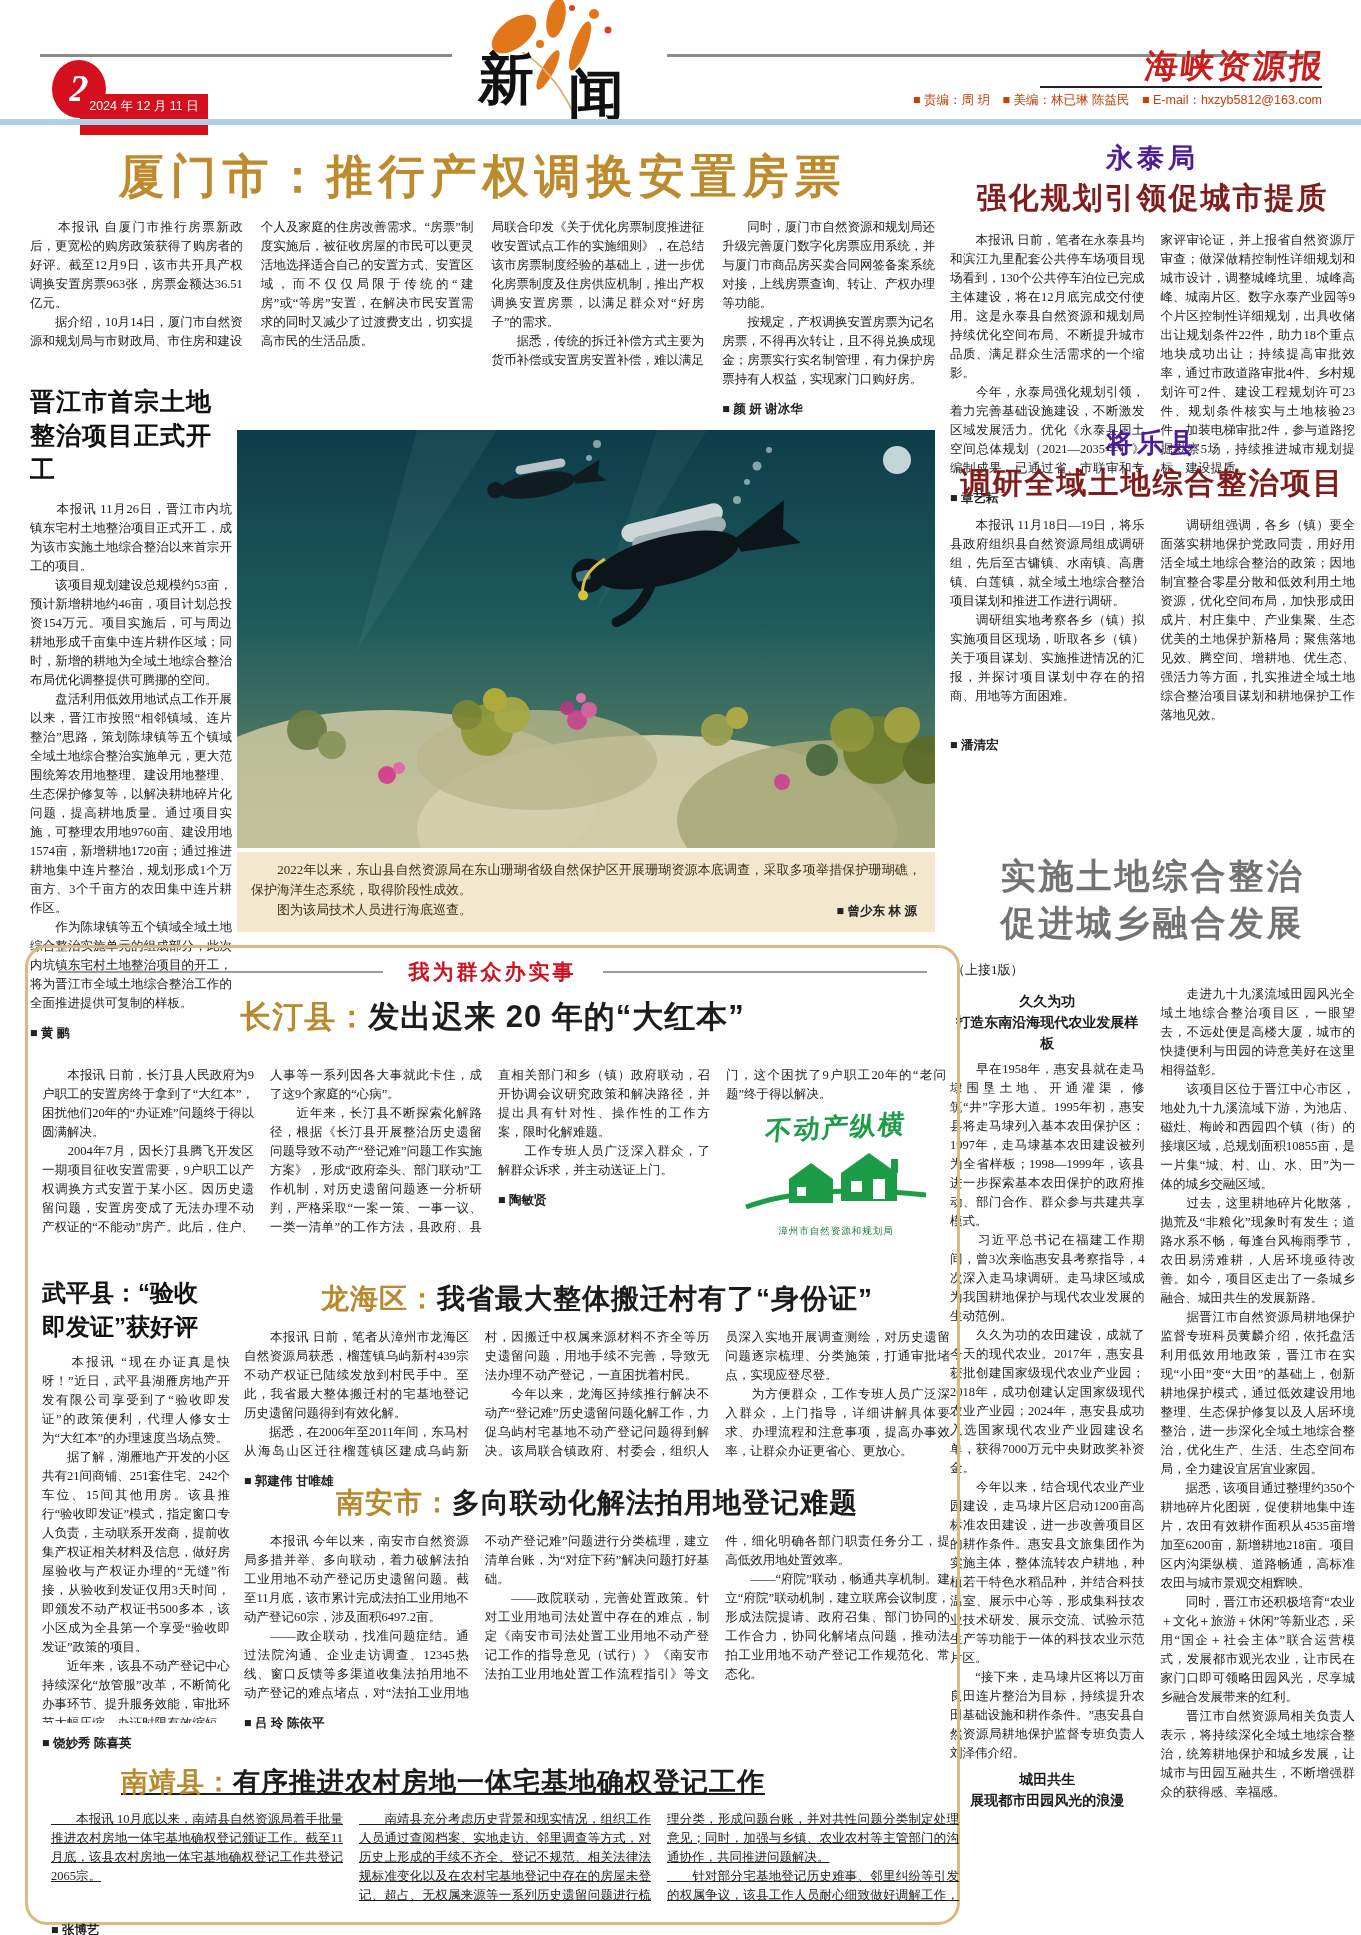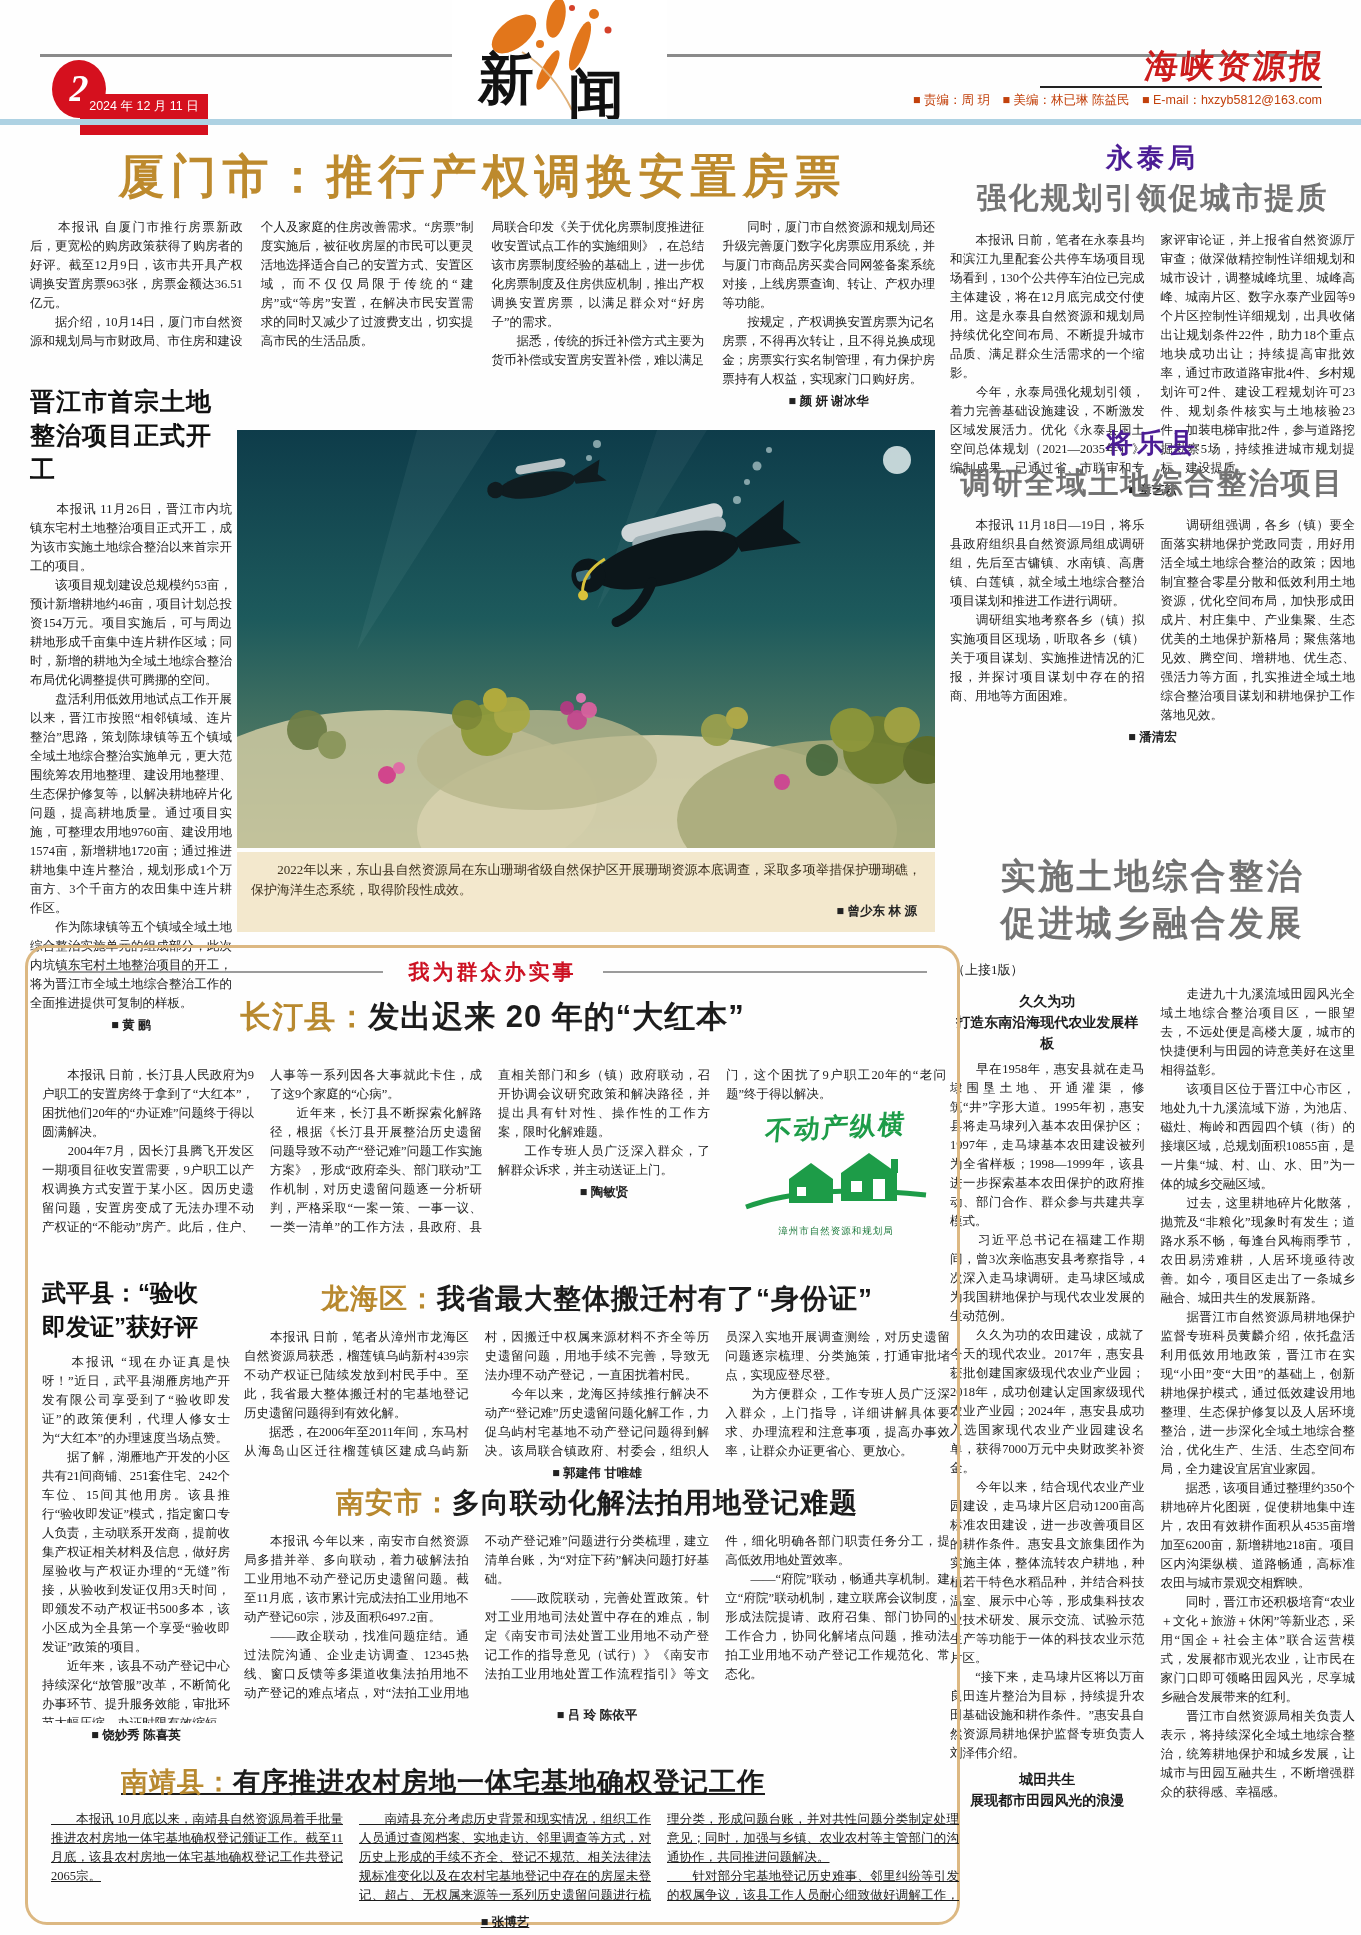--- a/index.html
+++ b/index.html
@@ -15,21 +15,21 @@
       font-size:12.5px;line-height:24px;text-align:center;font-family:"Liberation Sans","DejaVu Sans",sans-serif;}
   .brand{position:absolute;left:1035px;top:44px;width:290px;text-align:right;color:#cc1d1d;
       font-size:33px;font-weight:bold;letter-spacing:3px;transform:skewX(-6deg);
       font-family:"Liberation Serif","DejaVu Serif",serif;}
   .brand-rule{position:absolute;left:1040px;top:86px;width:282px;height:2px;background:#222;}
   .staff{position:absolute;left:600px;top:92px;width:722px;text-align:right;font-size:12.5px;color:#c2410c;
       font-family:"Liberation Sans","DejaVu Sans",sans-serif;}
   .blue-band{position:absolute;left:0;top:119px;width:1361px;height:6px;background:#aed2e3;}
   
   .para{margin:0;font-size:12.5px;line-height:19px;text-align:justify;}
-  .byline{font-size:12.5px;font-weight:bold;text-align:center;margin-top:4px;
+  .byline{font-size:12.5px;font-weight:bold;text-align:left;margin-top:12px;
       font-family:"Liberation Sans","DejaVu Sans",sans-serif;color:#222;}
   
   .lead-headline{position:absolute;left:30px;top:146px;width:905px;text-align:center;color:#bd8a2d;
       font-size:46px;font-weight:900;letter-spacing:6px;font-family:"Liberation Sans","DejaVu Sans",sans-serif;}
   .lead-cols{position:absolute;left:30px;top:218px;width:905px;display:flex;gap:18px;align-items:flex-start;}
   .lead-col{width:213px;}
   
   .jj{position:absolute;left:30px;top:385px;width:202px;}
   .jj h2{margin:0 0 14px 0;font-size:25px;line-height:1.35;letter-spacing:1px;color:#111;
       font-family:"Liberation Sans","DejaVu Sans",sans-serif;}
@@ -37,21 +37,21 @@
   .photo{position:absolute;left:237px;top:430px;width:698px;height:418px;overflow:hidden;background:#16424d;}
   .caption-box{position:absolute;left:237px;top:852px;width:698px;height:80px;background:#f3e8cd;
       padding:8px 14px;box-sizing:border-box;}
   .caption-box p{margin:0;font-size:13px;line-height:20px;color:#3a2f1d;text-align:justify;}
   .cap-byline{position:absolute;right:18px;bottom:12px;font-size:12.5px;font-weight:bold;color:#222;
       font-family:"Liberation Sans","DejaVu Sans",sans-serif;}
   
   .rc{position:absolute;left:950px;width:405px;}
   .kicker{text-align:center;font-size:27px;font-weight:bold;color:#4c1d95;letter-spacing:4px;
       font-family:"Liberation Sans","DejaVu Sans",sans-serif;margin:0;}
-  .rc-head{text-align:center;font-size:30px;font-weight:bold;color:#737373;letter-spacing:2px;
+  .rc-head{text-align:center;font-size:30px;font-weight:bold;color:#7f1d1d;letter-spacing:2px;
       font-family:"Liberation Sans","DejaVu Sans",sans-serif;margin:2px 0 12px 0;}
   .twocol{column-count:2;column-gap:16px;}
   .shishi-head{text-align:center;font-size:35px;font-weight:900;color:#737373;letter-spacing:3px;line-height:1.35;
       font-family:"Liberation Sans","DejaVu Sans",sans-serif;margin:0;}
   .cont-note{font-size:13px;margin:14px 0 6px 2px;}
   .subhead{font-size:14px;font-weight:bold;text-align:center;margin:6px 0;line-height:1.5;
       font-family:"Liberation Sans","DejaVu Sans",sans-serif;break-inside:avoid;}
   
   .bbox{position:absolute;left:25px;top:945px;width:935px;height:980px;border:3px solid #dcb882;border-radius:22px;
       box-sizing:border-box;}
@@ -221,20 +221,21 @@
           <circle cx="350," :cy="30" r="0"></circle>
         <circle cx="352" cy="28" r="3"></circle>
           <circle cx="360" cy="14" r="4"></circle>
       </g>
       <circle cx="660" cy="30" r="14" fill="rgba(240,250,250,0.8)"></circle>
     </svg>
   </div>
 
   <div class="caption-box">
     <p>　　2022年以来，东山县自然资源局在东山珊瑚省级自然保护区开展珊瑚资源本底调查，采取多项举措保护珊瑚礁，保护海洋生态系统，取得阶段性成效。</p>
+    <p>　　图为该局技术人员进行海底巡查。</p>
     <div class="cap-byline">■ 曾少东 林 源</div>
   </div>
 
   <div class="rc" style="top:140px;">
     <p class="kicker">永泰局</p>
     <p class="rc-head">强化规划引领促城市提质</p>
     <div class="twocol" style="max-height:248px;overflow:hidden;">
         <p class="para">　　本报讯 日前，笔者在永泰县均和滨江九里配套公共停车场项目现场看到，130个公共停车泊位已完成主体建设，将在12月底完成交付使用。这是永泰县自然资源和规划局持续优化空间布局、不断提升城市品质、满足群众生活需求的一个缩影。</p>
         <p class="para">　　今年，永泰局强化规划引领，着力完善基础设施建设，不断激发区域发展活力。优化《永泰县国土空间总体规划（2021—2035年）》编制成果，已通过省、市联审和专家评审论证，并上报省自然资源厅审查；做深做精控制性详细规划和城市设计，调整城峰坑里、城峰高峰、城南片区、数字永泰产业园等9个片区控制性详细规划，出具收储出让规划条件22件，助力18个重点地块成功出让；持续提高审批效率，通过市政道路审批4件、乡村规划许可2件、建设工程规划许可23件、规划条件核实与土地核验23件、加装电梯审批2件，参与道路挖掘勘察5场，持续推进城市规划提标、建设提质。</p>
       </div>

